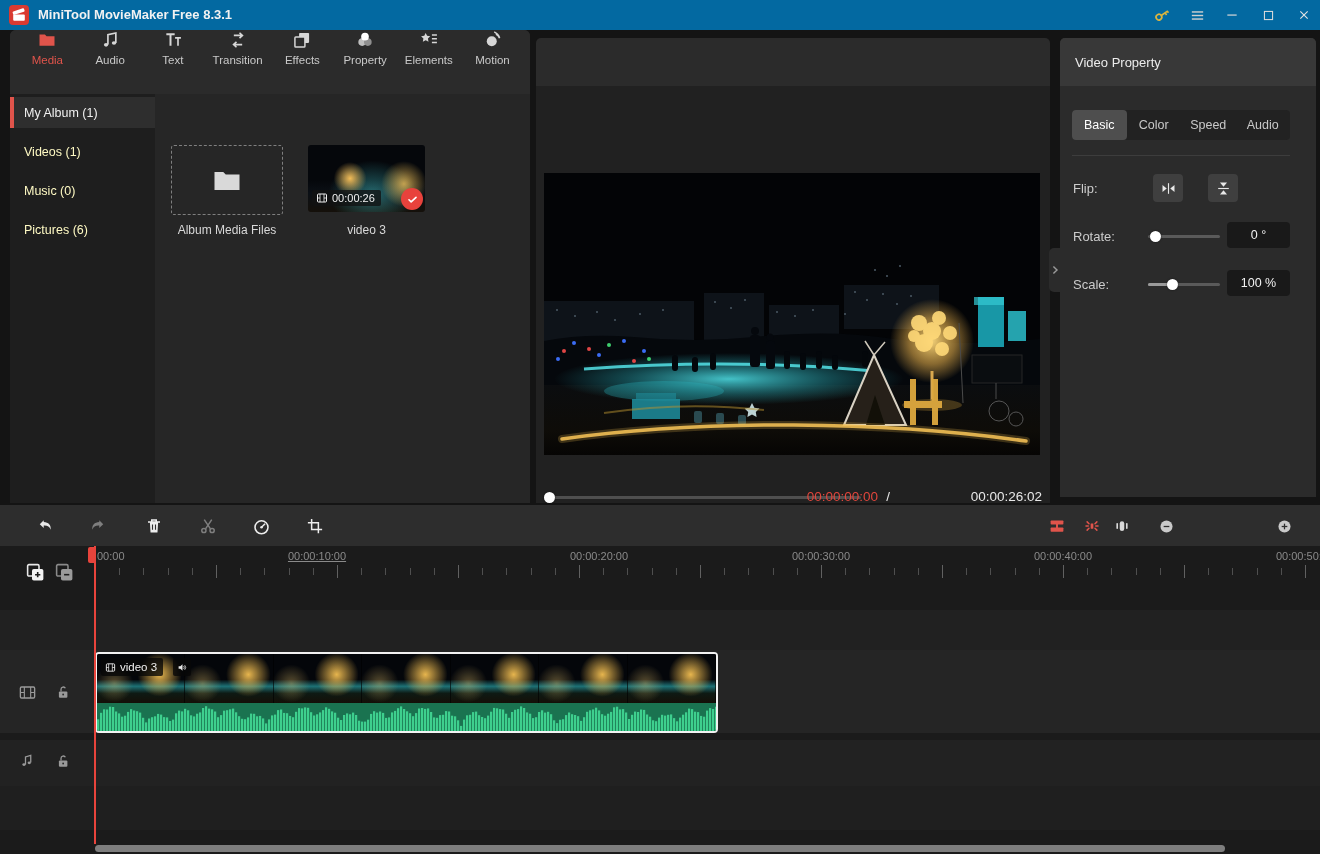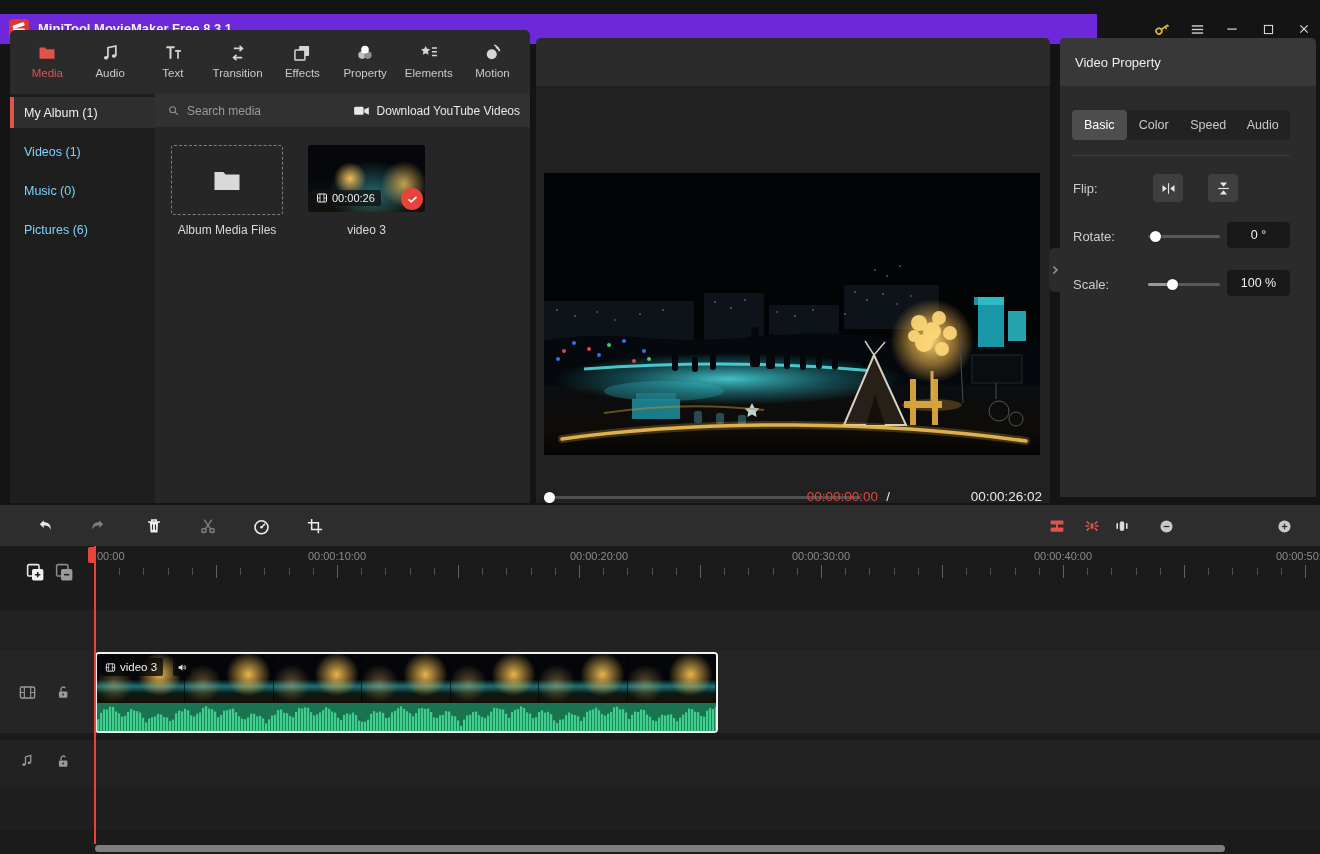--- a/index.html
+++ b/index.html
@@ -1,37 +1,37 @@
 <!DOCTYPE html>
 <html style="--red: #e0544b; --check: #e8423c; --playhead: #e8443c; --gold: #dcb53e; --wf: #3ecf8e; --wfbg: #1a7350; --timered: #e0463c;"><head>
 <meta charset="utf-8">
 <style>
   html,body{margin:0;padding:0;background:#101010;}
   #app{position:relative;width:1320px;height:854px;background:#141414;overflow:hidden;
        font-family:"Liberation Sans","DejaVu Sans",sans-serif;color:#ddd;-webkit-font-smoothing:antialiased;}
   .abs{position:absolute;}
   svg{display:block;}
   
-  .titlebar{position:absolute;left:0;top:14px;width:1097px;height:30px;background:#6d28d9;}
+  .titlebar{position:absolute;left:0;top:0;width:1320px;height:30px;background:#0369a1;}
   .apptitle{position:absolute;left:38px;top:7px;font-size:13px;font-weight:bold;color:#f2f2f2;}
   .tbbtn{position:absolute;top:0;width:34px;height:30px;display:flex;align-items:center;justify-content:center;cursor:default;}
   
   .panel{position:absolute;background:#2b2b2b;}
   .phead{position:absolute;left:0;top:0;right:0;height:48px;background:#383838;display:flex;align-items:center;border-radius:5px 5px 0 0;}
   .phead .ttl{margin-left:15px;font-size:13px;color:#ececec;}
   
   .ribbon{position:absolute;left:0;top:0;width:520px;height:62px;background:#2b2b2b;border-radius:6px 6px 0 0;
-          display:flex;justify-content:space-around;align-items:center;padding:0 6px;box-sizing:border-box;}
+          display:flex;justify-content:space-around;align-items:flex-start;padding:0 6px;box-sizing:border-box;}
   .rtab{display:flex;flex-direction:column;align-items:center;gap:4px;min-width:46px;color:#d6d6d6;cursor:default;}
   .rtab .rlabel{font-size:11.5px;color:#c9c9c9;white-space:nowrap;}
   .rtab.active{color:var(--red);}
   .rtab.active .rlabel{color:var(--red);}
   
   .lib-sidebar{position:absolute;left:0;top:64px;width:145px;bottom:0;background:#1e1e1e;}
-  .srow{position:relative;height:31px;display:flex;align-items:center;padding-left:14px;font-size:12.5px;color:#7dd3fc;cursor:default;}
+  .srow{position:relative;height:31px;display:flex;align-items:center;padding-left:14px;font-size:12.5px;color:#fef9c3;cursor:default;}
   .srow.active{background:#2e2e2e;color:#f0f0f0;}
   .srow .sbar{position:absolute;left:0;top:0;bottom:0;width:4px;background:var(--red);}
   .lib-main{position:absolute;left:145px;top:64px;right:0;bottom:0;background:#262626;}
   .lib-topbar{position:absolute;left:0;top:0;right:0;height:33px;background:#313131;display:flex;align-items:center;}
   .searchbox{display:flex;align-items:center;gap:7px;margin-left:12px;color:#9a9a9a;font-size:12px;flex:1;}
   .ytbox{display:flex;align-items:center;gap:7px;margin-right:10px;color:#e8e8e8;font-size:12px;}
   .importbox{position:absolute;left:16px;top:51px;width:112px;height:70px;border:1.5px dashed #7f7f7f;border-radius:3px;
              display:flex;align-items:center;justify-content:center;box-sizing:border-box;cursor:default;}
   .medialabel{position:absolute;top:129px;font-size:12px;color:#d8d8d8;text-align:center;}
   .clipcard{position:absolute;left:153px;top:51px;width:117px;height:67px;border-radius:3px;overflow:hidden;cursor:default;
@@ -210,36 +210,20 @@
         </div>
       <div class="srow" style="margin-top:8px;">
           <span>Music (0)</span>
         </div>
       <div class="srow" style="margin-top:8px;">
           <span>Pictures (6)</span>
         </div>
     </div>
 
     <div class="lib-main">
-      <div class="lib-topbar">
-        <div class="searchbox">
-          <svg width="13" height="13" viewBox="0 0 24 24">
-              <circle cx="10.5" cy="10.5" r="5.5" stroke="#8f8f8f" stroke-width="2" fill="none"></circle>
-              <path d="M14.6 14.6L20 20" stroke="#8f8f8f" stroke-width="2"></path>
-            </svg>
-          <span>Search media</span>
-        </div>
-        <div class="ytbox">
-          <svg width="17" height="14" viewBox="0 0 24 20">
-              <rect x="1.5" y="4" width="13.5" height="11.5" rx="2" fill="#e8e8e8"></rect>
-              <path d="M16 8l6.5-3.5v11L16 12z" fill="#e8e8e8"></path>
-            </svg>
-          <span>Download YouTube Videos</span>
-        </div>
-      </div>
 
       <div class="importbox">
         <svg width="30" height="26" viewBox="0 0 24 20">
             <path d="M2 3.5h7l2 2h11V18H2z" fill="#d9d9d9"></path>
           </svg>
       </div>
       <div class="medialabel" style="left:7px;width:130px;">Album Media Files</div>
 
       <div class="clipcard">
         <div class="durbadge">
@@ -621,21 +605,21 @@
     <div class="abs" style="left:55px;top:207px;">
       <svg width="17" height="17" viewBox="0 0 24 24">
           <rect x="5.5" y="10.5" width="12" height="9" rx="1.5" fill="#9a9a9a"></rect>
           <path d="M8.5 10.5V7.5a3.2 3.2 0 0 1 6.1-1.4" stroke="#9a9a9a" stroke-width="1.8" fill="none"></path>
           <circle cx="11.5" cy="14.8" r="1.3" fill="#2a2a2a"></circle>
         </svg>
     </div>
 
     <div class="abs" style="left:0;top:0;width:1320px;height:40px;">
       <span class="rlabel-tl" style="left:97px;">00:00</span>
-      <span class="rlabel-tl" style="left:337px;transform:translateX(-50%);">00:00:10:00</span>
+      <span class="rlabel-tl" style="left:317px;transform:translateX(-50%);text-decoration:underline;">00:00:10:00</span>
       <span class="rlabel-tl" style="left:579px;transform:translateX(-50%);padding-left:40px;">00:00:20:00</span>
       <span class="rlabel-tl" style="left:821px;transform:translateX(-50%);">00:00:30:00</span>
       <span class="rlabel-tl" style="left:1063px;transform:translateX(-50%);">00:00:40:00</span>
       <span class="rlabel-tl" style="left:1305px;transform:translateX(-50%);">00:00:50:00</span>
       <div id="ticks">
           <div class="tick tall" style="left: 95px;"></div>
           <div class="tick" style="left: 119.2px;"></div>
           <div class="tick" style="left: 143.4px;"></div>
           <div class="tick" style="left: 167.6px;"></div>
           <div class="tick" style="left: 191.8px;"></div>

